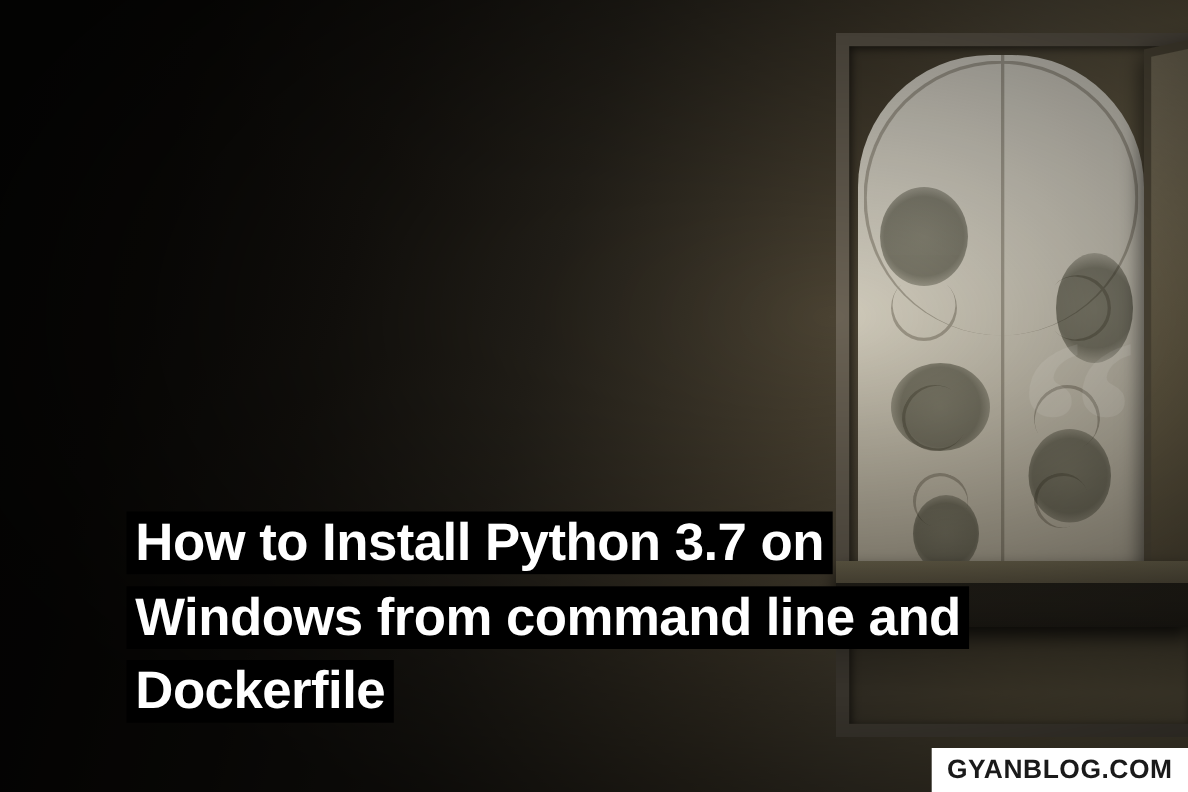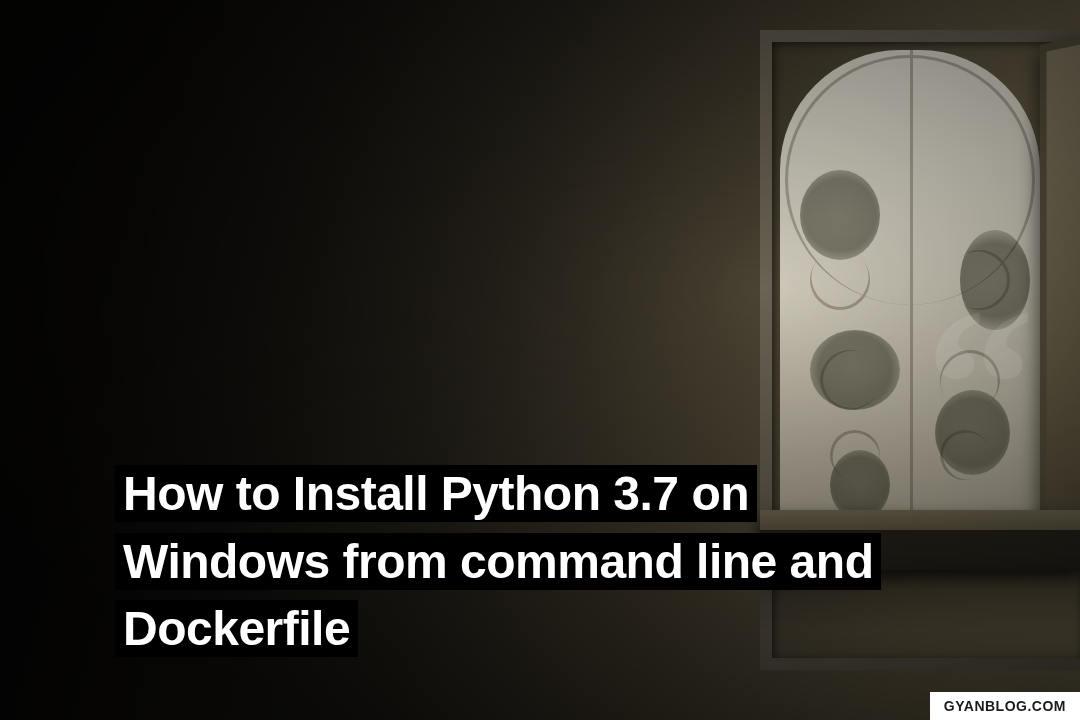--- a/index.html
+++ b/index.html
@@ -220,21 +220,21 @@
       -webkit-box-decoration-break: clone;
       letter-spacing: -0.5px;
     }
     
     .watermark {
       position: absolute;
       bottom: 0;
       right: 0;
       background: #ffffff;
       padding: 6px 14px;
-      font-size: 14px;
+      font-size: 24px;
       font-weight: 900;
       letter-spacing: 0.5px;
       color: #1a1a1a;
     }
   </style>
 </head>
 <body>
 
 <div class="background">
   <div class="wall-texture"></div>

